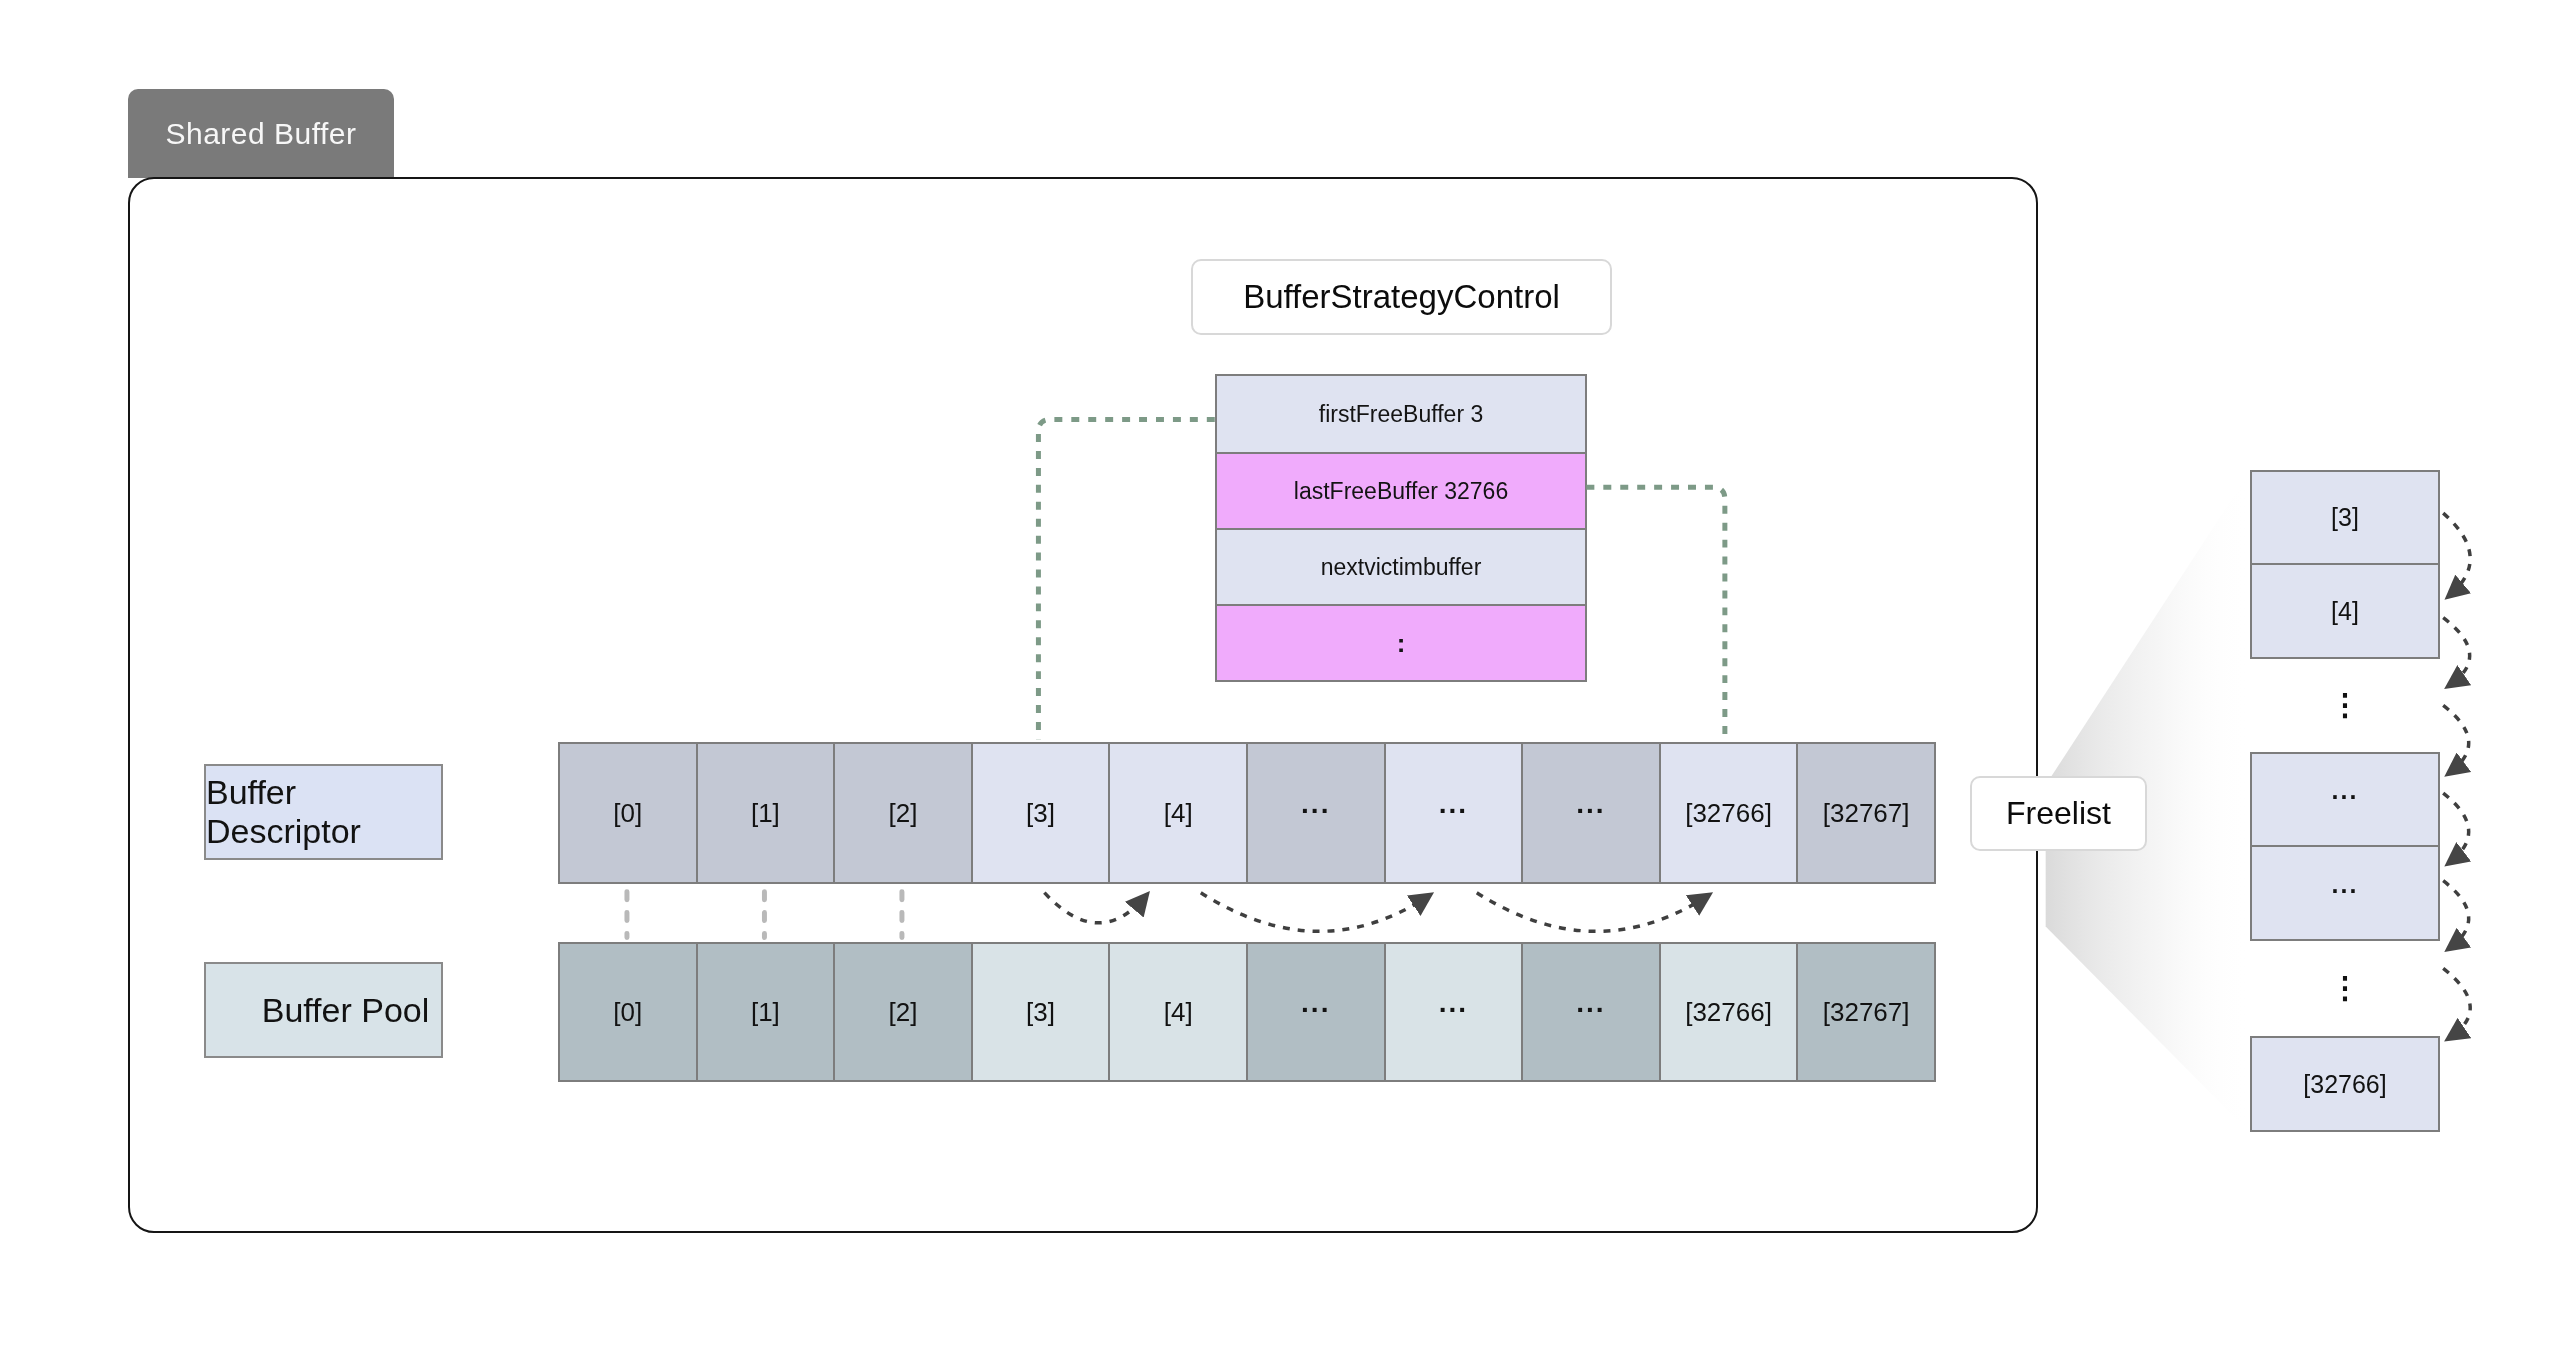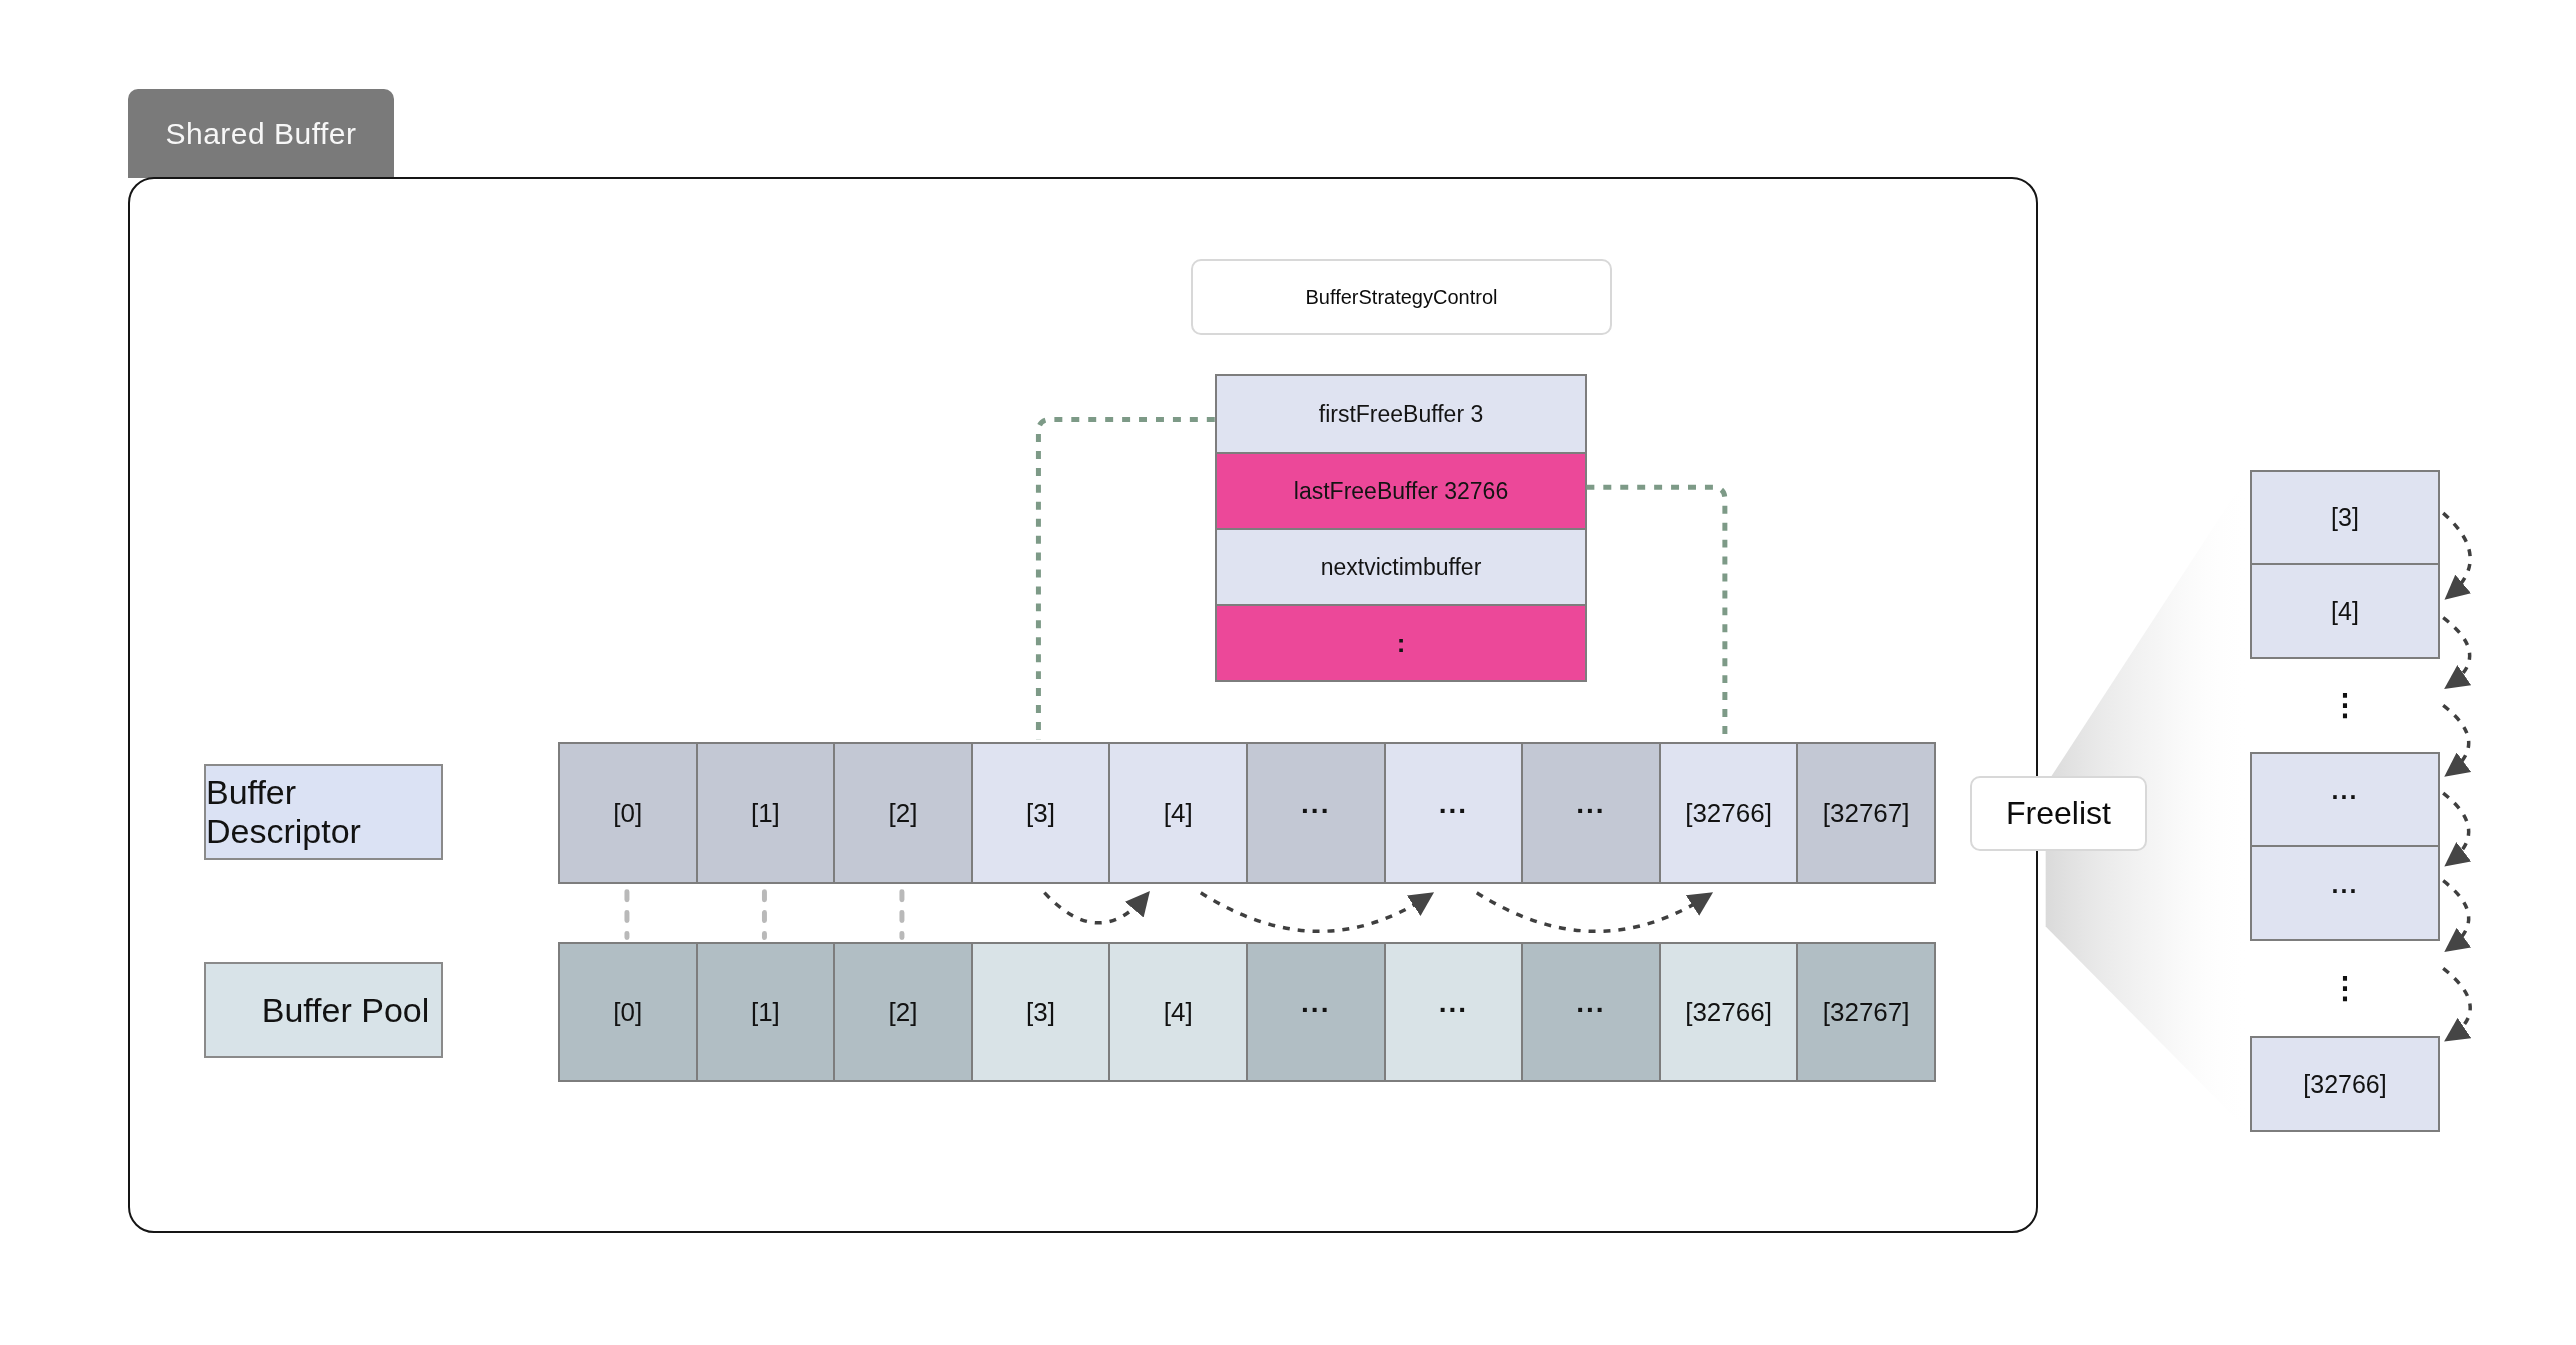--- a/index.html
+++ b/index.html
@@ -12,30 +12,30 @@
        display:flex;align-items:center;justify-content:center;
        color:#f7f7f7;font-size:30px;letter-spacing:0.5px;}
 
   
   .container{position:absolute;left:128px;top:177px;width:1910px;height:1056px;
        background:#fff;border:2.5px solid #151515;border-radius:26px;box-sizing:border-box;}
 
   
   .title-box{position:absolute;left:1191px;top:259px;width:421px;height:76px;
        background:#fff;border:2px solid #d8d8d8;border-radius:10px;box-sizing:border-box;
-       display:flex;align-items:center;justify-content:center;font-size:20px;color:#0c0c0c;}
+       display:flex;align-items:center;justify-content:center;font-size:33px;color:#0c0c0c;}
 
   
   .control-table{position:absolute;left:1215px;top:374px;width:372px;
        border:2px solid #7d7d7d;box-sizing:border-box;}
   .control-row{height:76px;display:flex;align-items:center;justify-content:center;
        font-size:23px;color:#141414;border-top:2px solid #7d7d7d;box-sizing:border-box;}
   .control-row:first-child{border-top:none;}
   .row-light{background:#dfe3f1;}
-  .row-dark{background:#ec4899;}
+  .row-dark{background:#f0abfc;}
 
   
   .label-box{position:absolute;left:204px;width:239px;height:96px;
        border:2px solid #8a8a8a;box-sizing:border-box;
        display:flex;align-items:center;justify-content:center;font-size:34px;color:#121212;}
   .label-desc{top:764px;background:#dbe2f4;}
   .label-pool{top:962px;background:#d8e3e8;padding-left:44px;}
 
   
   .cell-row{position:absolute;left:558px;width:1378px;display:flex;}

